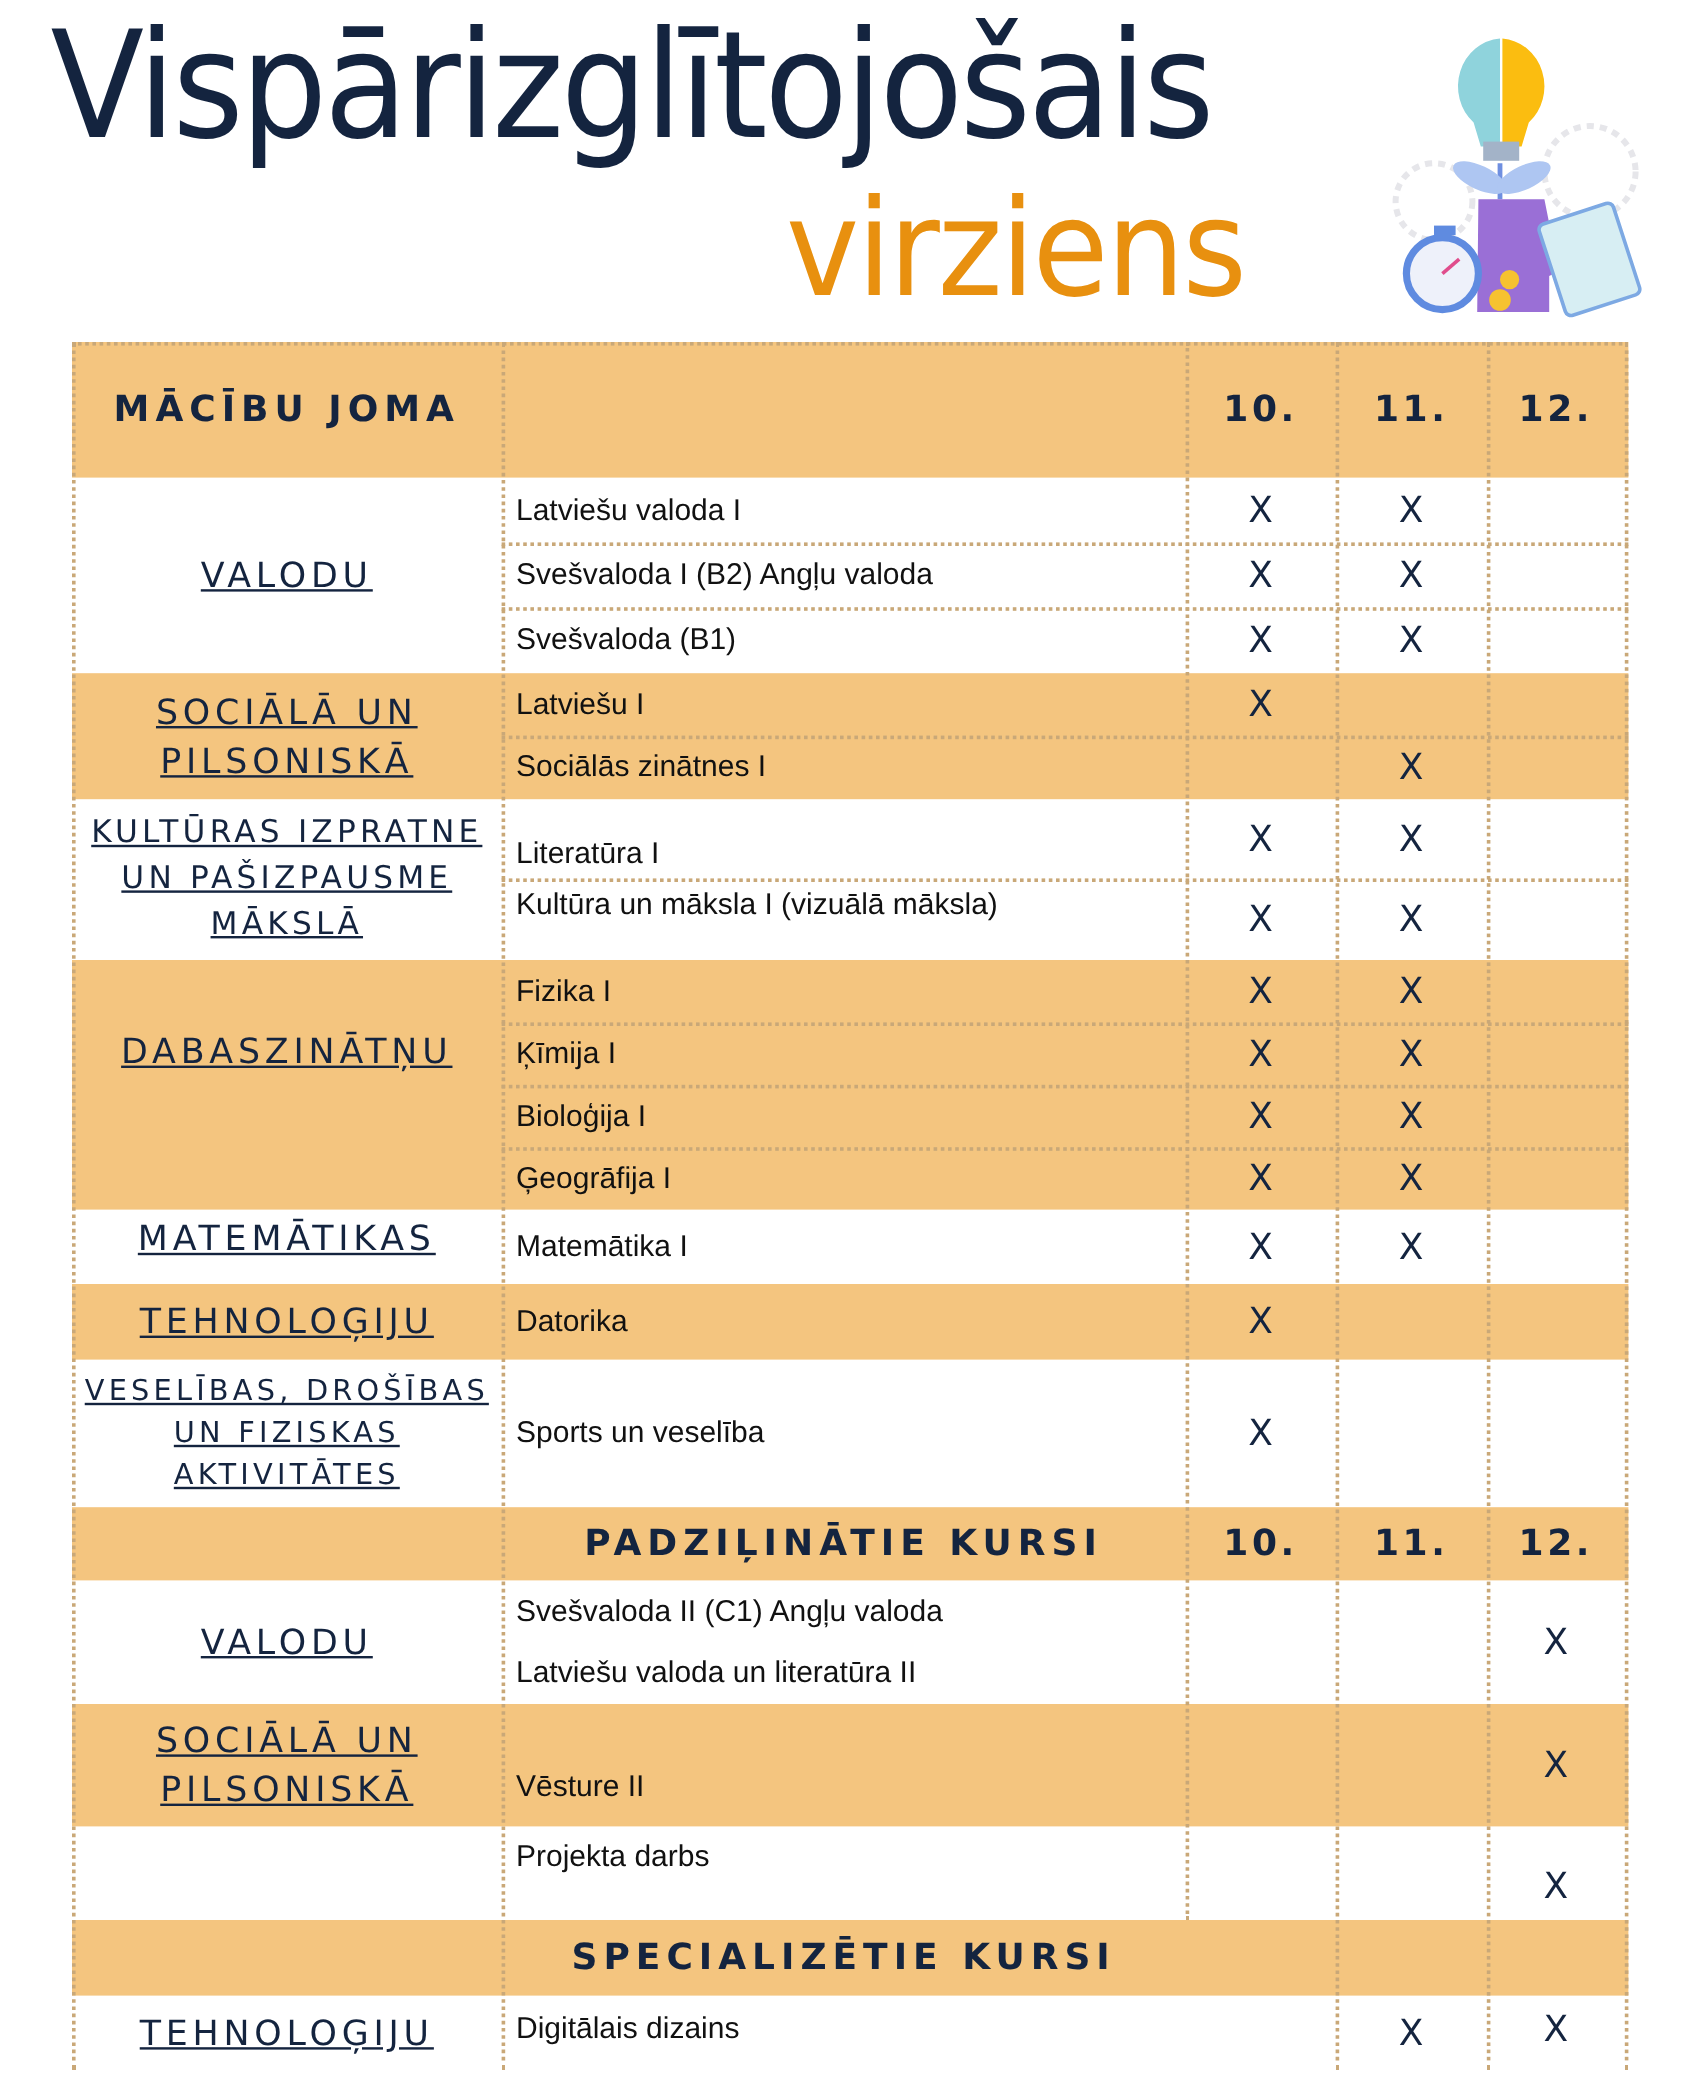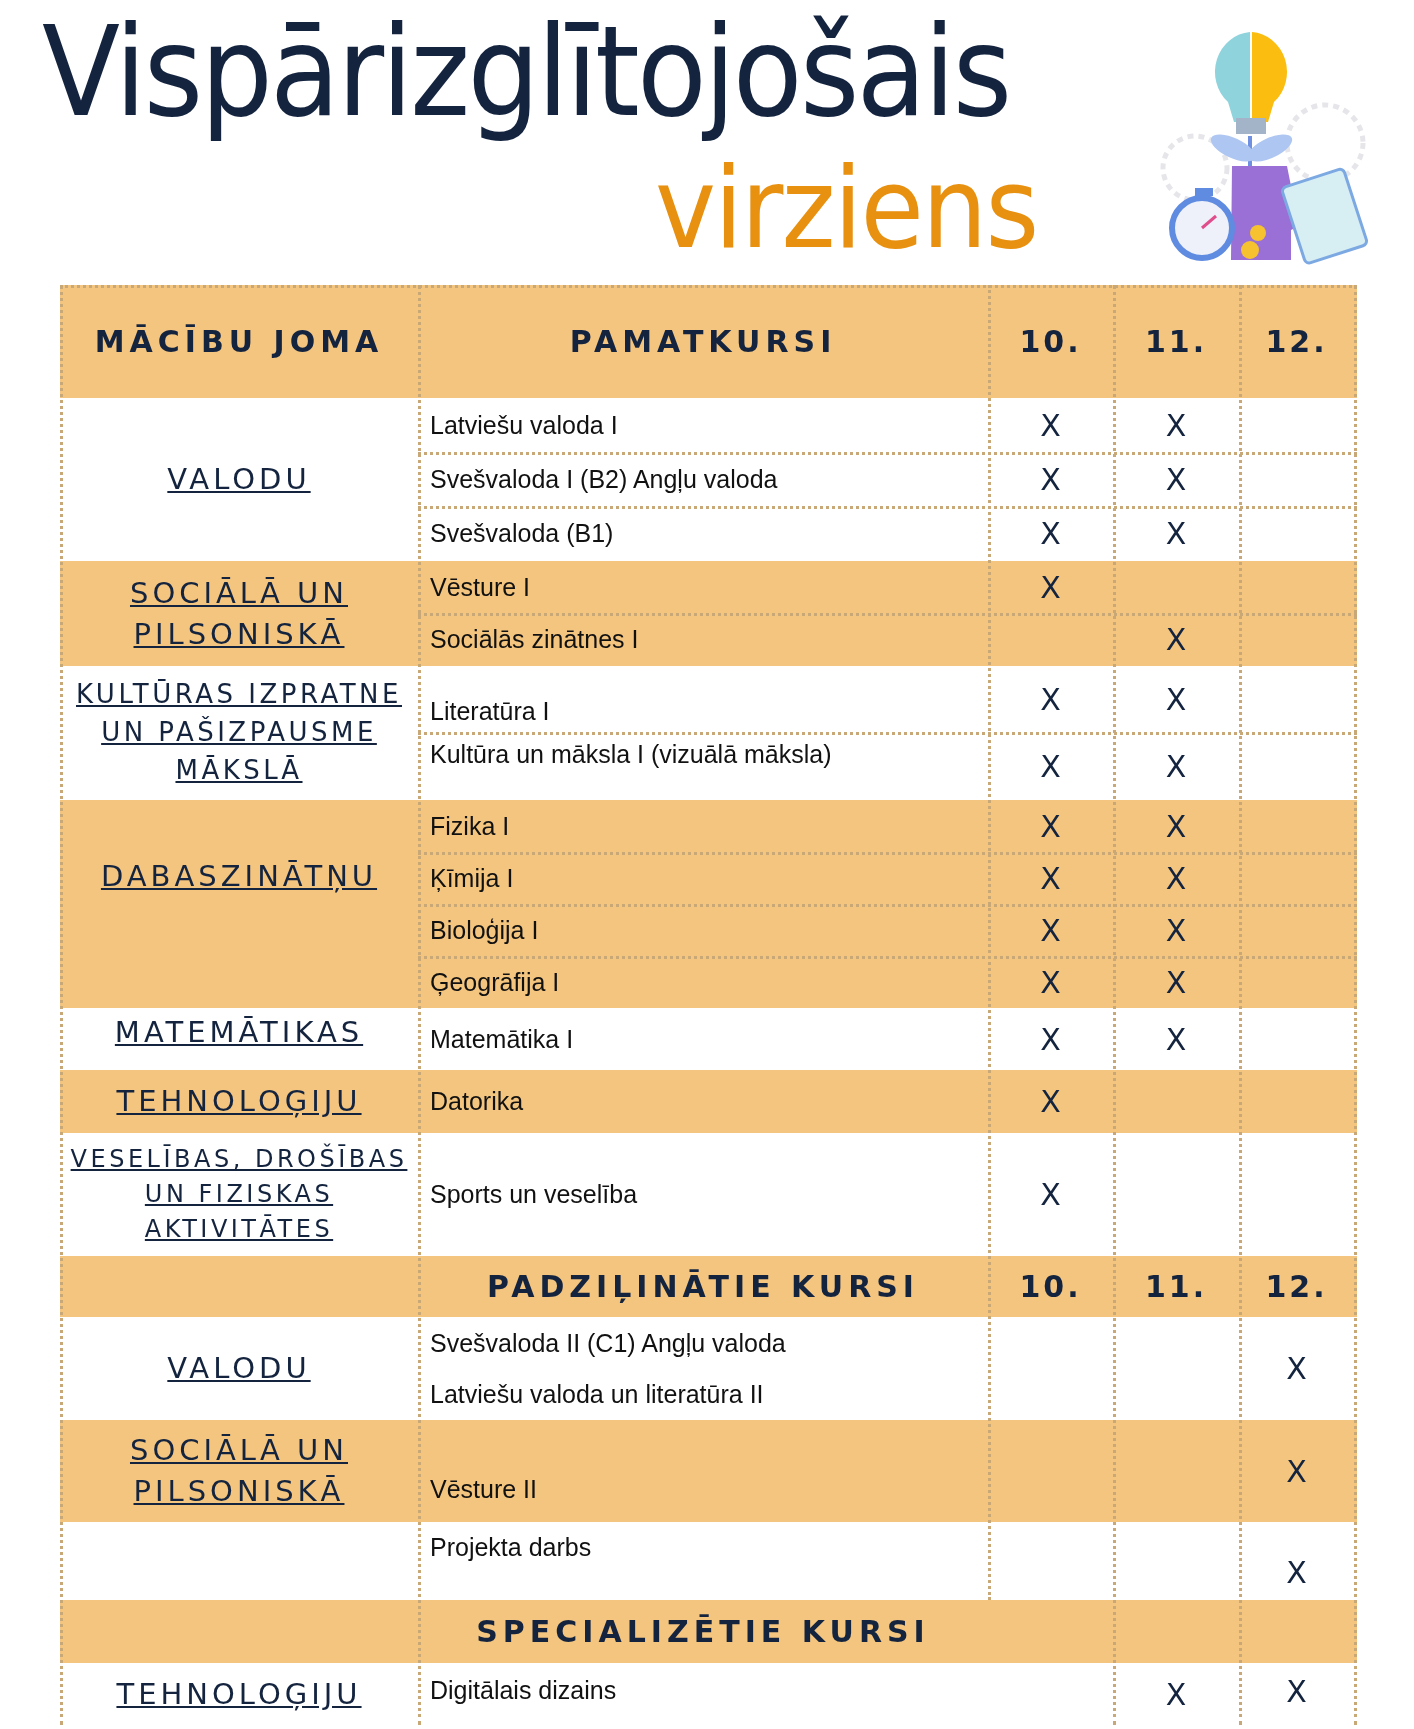--- a/index.html
+++ b/index.html
@@ -64,38 +64,37 @@
   <div class="hline" style="top:0;left:0;width:1297px"></div>
   <div class="hline" style="top:167px;left:358px;width:939px"></div>
   <div class="hline" style="top:221px;left:358px;width:939px"></div>
   <div class="hline" style="top:328px;left:358px;width:939px"></div>
   <div class="hline" style="top:447px;left:358px;width:939px"></div>
   <div class="hline" style="top:567px;left:358px;width:939px"></div>
   <div class="hline" style="top:619px;left:358px;width:939px"></div>
   <div class="hline" style="top:671px;left:358px;width:939px"></div>
 
   <div class="cell hdr" style="left:0;top:0;width:358px;height:113px">MĀCĪBU JOMA</div>
-  <div class="cell hdr" style="left:358px;top:0;width:570px;height:113px">PAMATKURSI</div>
   <div class="cell grade" style="left:928px;top:0;width:125px;height:113px">10.</div>
   <div class="cell grade" style="left:1053px;top:0;width:126px;height:113px">11.</div>
   <div class="cell grade" style="left:1179px;top:0;width:115px;height:113px">12.</div>
 
   <div class="cell area" style="left:0;top:113px;width:358px;height:163px">VALODU</div>
   <div class="cell course" style="left:358px;top:113px;width:570px;height:54px">Latviešu valoda I</div>
   <div class="cell mark" style="left:928px;top:113px;width:125px;height:54px">X</div>
   <div class="cell mark" style="left:1053px;top:113px;width:126px;height:54px">X</div>
   <div class="cell course" style="left:358px;top:167px;width:570px;height:54px">Svešvaloda I (B2) Angļu valoda</div>
   <div class="cell mark" style="left:928px;top:167px;width:125px;height:54px">X</div>
   <div class="cell mark" style="left:1053px;top:167px;width:126px;height:54px">X</div>
   <div class="cell course" style="left:358px;top:221px;width:570px;height:55px">Svešvaloda (B1)</div>
   <div class="cell mark" style="left:928px;top:221px;width:125px;height:55px">X</div>
   <div class="cell mark" style="left:1053px;top:221px;width:126px;height:55px">X</div>
 
   <div class="cell area" style="left:0;top:276px;width:358px;height:105px;padding:0 30px;box-sizing:border-box">SOCIĀLĀ UN PILSONISKĀ</div>
-  <div class="cell course" style="left:358px;top:276px;width:570px;height:52px">Vēsture I</div>
+  <div class="cell course" style="left:358px;top:276px;width:570px;height:52px">Latviešu I</div>
   <div class="cell mark" style="left:928px;top:276px;width:125px;height:52px">X</div>
   <div class="cell course" style="left:358px;top:328px;width:570px;height:53px">Sociālās zinātnes I</div>
   <div class="cell mark" style="left:1053px;top:328px;width:126px;height:53px">X</div>
 
   <div class="cell area mid" style="left:0;top:381px;width:358px;height:134px">KULTŪRAS IZPRATNE UN PAŠIZPAUSME MĀKSLĀ</div>
   <div class="cell course" style="left:358px;top:381px;width:570px;height:66px;align-items:flex-end;padding-bottom:6px;box-sizing:border-box">Literatūra I</div>
   <div class="cell mark" style="left:928px;top:381px;width:125px;height:66px">X</div>
   <div class="cell mark" style="left:1053px;top:381px;width:126px;height:66px">X</div>
   <div class="cell course" style="left:358px;top:447px;width:570px;height:68px;align-items:flex-start;padding-top:8px;box-sizing:border-box">Kultūra un māksla I (vizuālā māksla)</div>
   <div class="cell mark" style="left:928px;top:447px;width:125px;height:68px">X</div>

